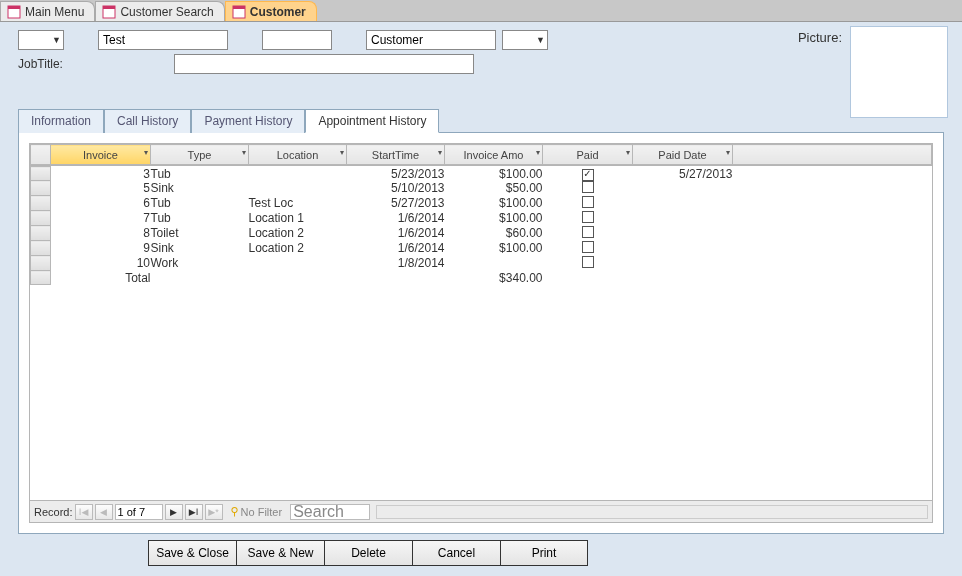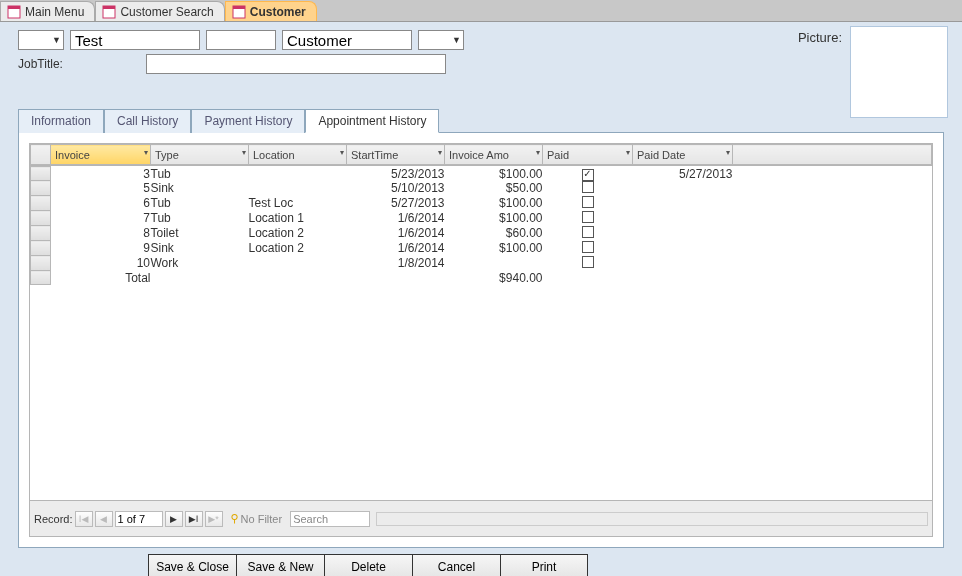--- a/index.html
+++ b/index.html
@@ -58,21 +58,22 @@
     background: #fff;
     display:inline-flex; align-items:center; justify-content:flex-end;
     padding-right:2px;
   }
   .small-select .arrow { font-size:9px; }
   .txt {
     height: 20px;
     border: 1px solid #888;
     background: #fff;
     padding: 1px 4px;
-    font-size: 15px;
+    font-size: 12px;
+    margin-left: 28px;
   }
   .w130 { width: 130px; }
   .w70 { width: 70px; }
   .w300 { width: 300px; }
   .picture-label {
     position: absolute;
     right: 120px;
     top: 30px;
     font-size: 13px;
   }
@@ -138,21 +139,21 @@
   .grid table { border-collapse: collapse; width:100%; table-layout:fixed; }
   .grid th {
     background: linear-gradient(#f2f2f2,#e5e5e5);
     border: 1px solid #b7b7b7;
     padding: 2px 4px;
     font-weight: normal;
     color:#444;
     height:20px;
     font-size:11px;
     position:relative;
-    text-align:left;
+    text-align:center;
   }
   .grid th.sorted { background: linear-gradient(#ffe9a3,#ffd565); }
   .grid th .drop { position:absolute; right:2px; top:3px; font-size:8px; color:#555;}
   .rowsel {
     width: 18px !important;
     background: linear-gradient(#f0f0f0,#dedede);
     border:1px solid #b7b7b7;
   }
   .num { text-align:right; }
   .center { text-align:center; }
@@ -165,35 +166,35 @@
     border:1px solid #b5b5b5;
     border-top:none;
   }
   .record-nav {
     display:flex;
     align-items:center;
     gap:2px;
     background:#ececec;
     border:1px solid #b5b5b5;
     border-top:none;
-    height:36px;
+    height:22px;
     padding:0 4px;
     font-size:11px;
   }
   .nav-btn {
     width:18px;height:16px;
     border:1px solid #bbb;
     background:linear-gradient(#fdfdfd,#e8e8e8);
     display:inline-flex;align-items:center;justify-content:center;
     font-size:9px;cursor:pointer;color:#333;
   }
   .nav-btn.disabled { color:#bbb; cursor:default; }
   .rec-input { width:48px;height:16px;border:1px solid #bbb;padding:0 2px;font-size:11px;}
   .filter-label { color:#888; margin:0 6px; display:flex;align-items:center;gap:2px;}
-  .search-input{ width:80px;height:16px;border:1px solid #bbb;padding:0 2px;font-size:11px;color:#888;}
+  .search-input{ width:80px;height:16px;border:1px solid #bbb;padding:0 2px;font-size:16px;color:#888;}
   .long-scroll { flex:1; height:14px; background:#ececec; border:1px solid #ccc; margin-left:4px;}
   
   .actions {
     display:flex;
     margin: 6px 0 0 130px;
   }
   .actions button {
     border:1px solid #333;
     background:linear-gradient(#f6f6f6,#e4e4e4);
     padding:5px 0;
@@ -384,21 +385,21 @@
               <td class="center"><span class="chk"></span></td>
               <td class="num"></td>
               <td></td>
             </tr>
             <tr class="total">
               <td class="rowsel"></td>
               <td class="num">Total</td>
               <td></td>
               <td></td>
               <td></td>
-              <td class="num">$940.00</td>
+              <td class="num">$340.00</td>
               <td></td>
               <td></td>
               <td></td>
             </tr>
           </tbody>
       </table>
     </div>
 
     <div class="record-nav">
       <span>Record:</span>

